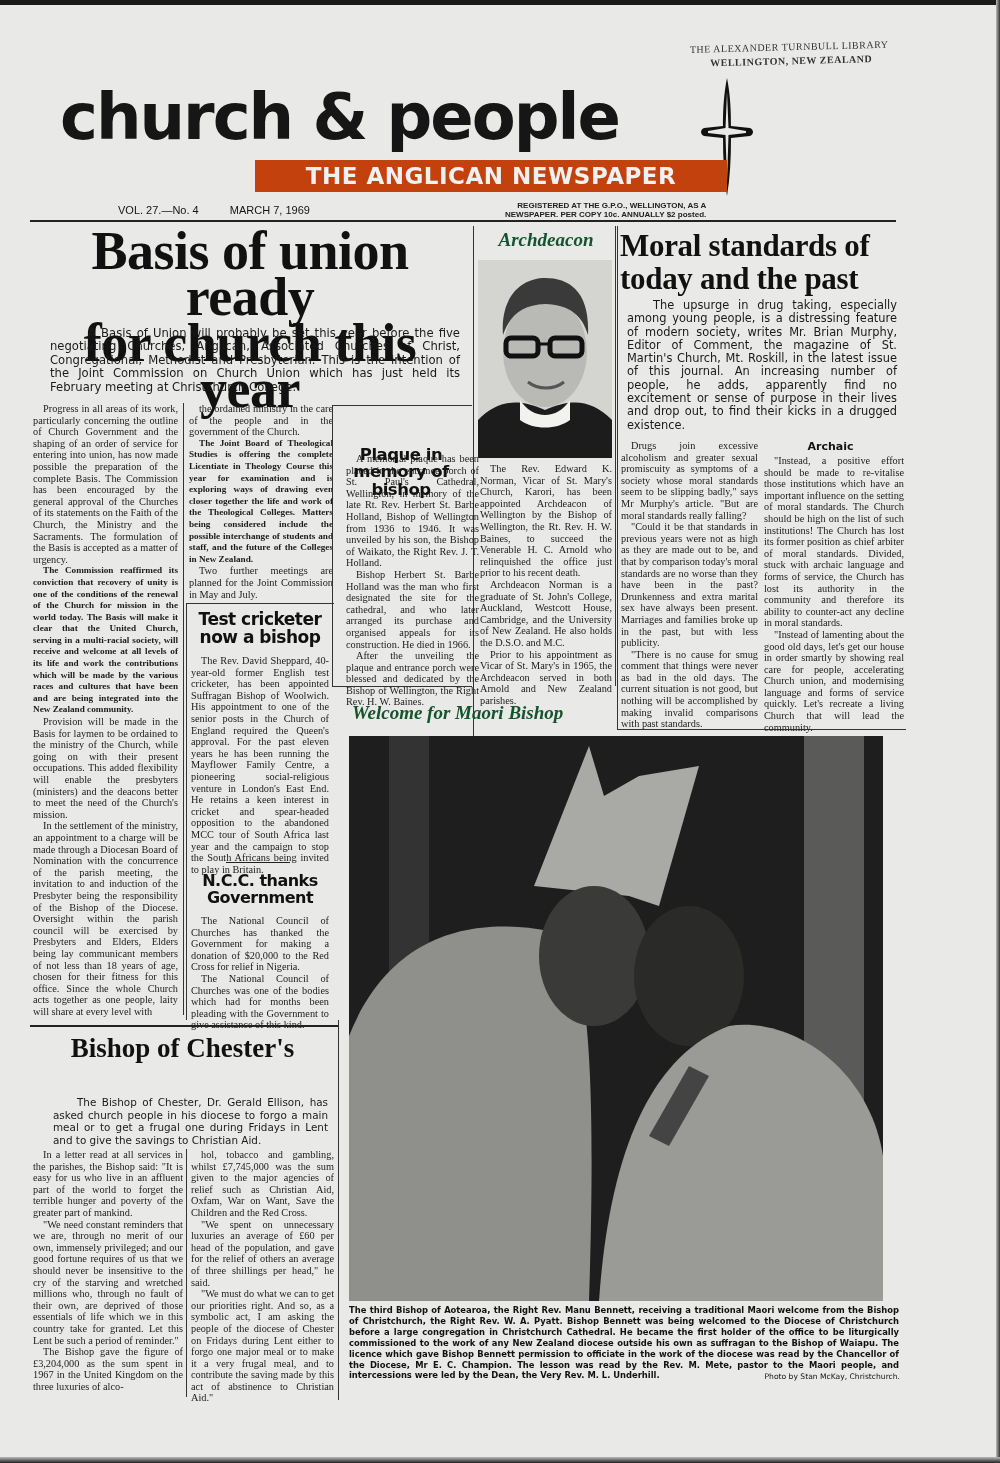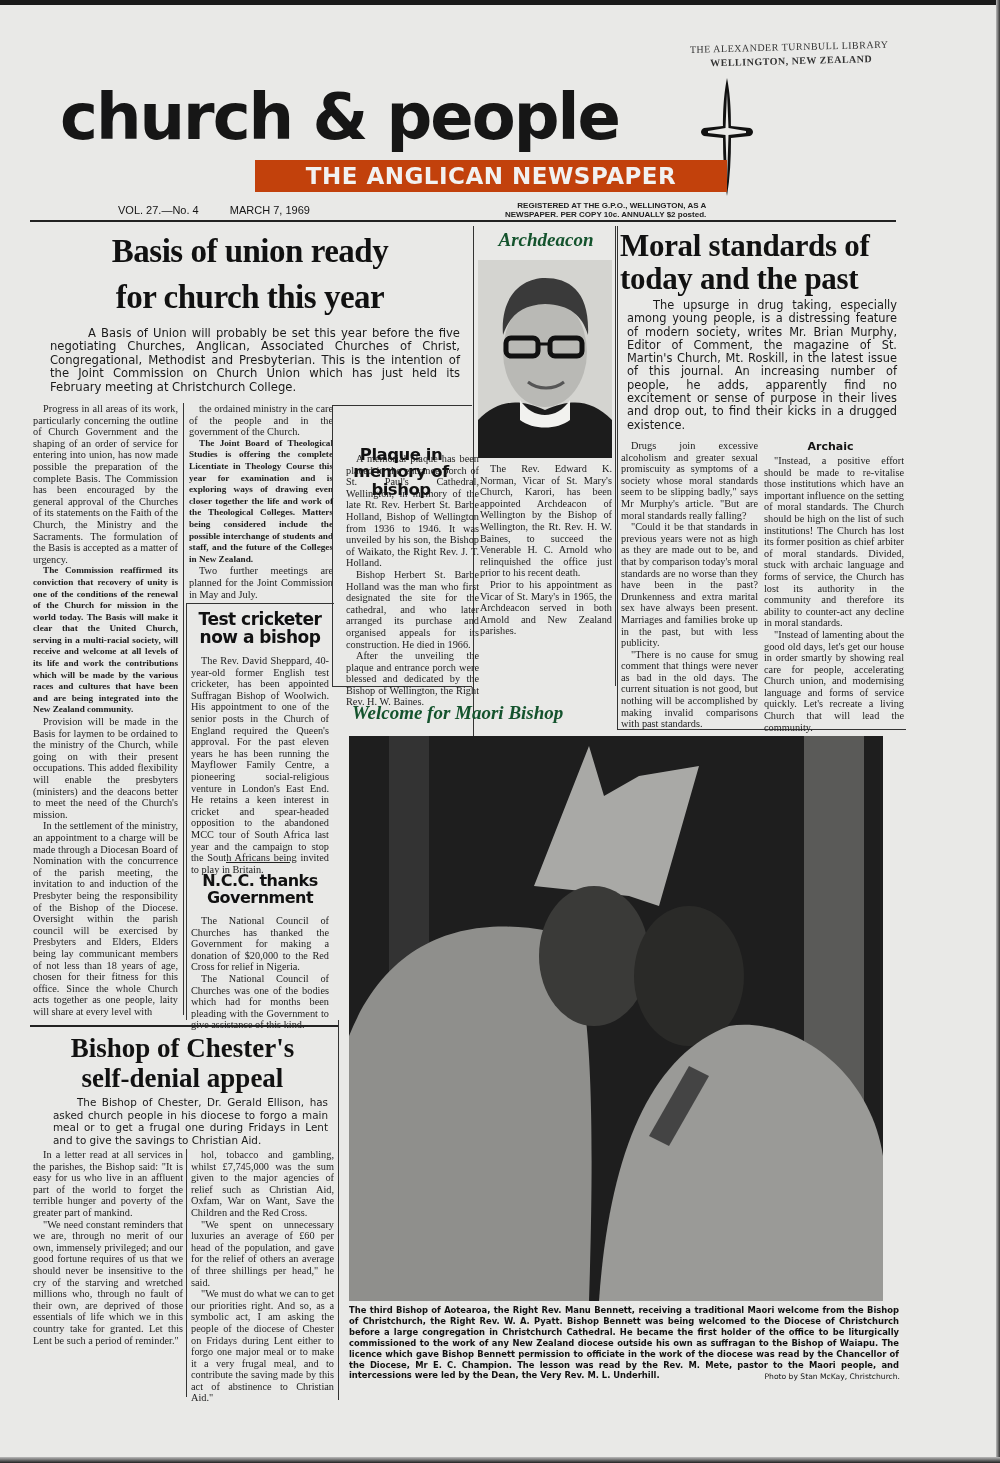--- a/index.html
+++ b/index.html
@@ -51,21 +51,21 @@
 <div class="abs volline">
   <span>VOL. 27.—No. 4</span>
   <span>MARCH 7, 1969</span>
 </div>
 <div class="abs regline">
   <div>REGISTERED AT THE G.P.O., WELLINGTON, AS A</div>
   <div>NEWSPAPER. PER COPY 10c. ANNUALLY $2 posted.</div>
 </div>
 <div class="abs rule" style="left:30px;top:220px;width:866px;"></div>
 
-<div class="abs h1" style="left:30px;top:228px;width:440px;font-size:33px;letter-spacing:-0.5px;line-height:46px;text-align:center;">
+<div class="abs h1" style="left:30px;top:228px;width:440px;font-size:54px;letter-spacing:-0.5px;line-height:46px;text-align:center;">
   <div>Basis of union ready</div>
   <div>for church this year</div>
 </div>
 <div class="abs deck" style="left:50px;top:327px;width:410px;font-size:11.6px;line-height:13.4px;text-align:justify;text-indent:38px;">A Basis of Union will probably be set this year before the five negotiating Churches, Anglican, Associated Churches of Christ, Congregational, Methodist and Presbyterian. This is the intention of the Joint Commission on Church Union which has just held its February meeting at Christchurch College.</div>
 
 <div class="abs vrule" style="left:473px;top:226px;height:790px;"></div>
 
 <div class="abs col" id="bu-col1" style="left:33px;top:403px;width:145px;">
     <p>Progress in all areas of its work, particularly concerning the outline of Church Government and the shaping of an order of service for entering into union, has now made possible the preparation of the complete Basis. The Commission has been encouraged by the general approval of the Churches of its statements on the Faith of the Church, the Ministry and the Sacraments. The formulation of the Basis is accepted as a matter of urgency.</p>
     <p class="b">The Commission reaffirmed its conviction that recovery of unity is one of the conditions of the renewal of the Church for mission in the world today. The Basis will make it clear that the United Church, serving in a multi-racial society, will receive and welcome at all levels of its life and work the contributions which will be made by the various races and cultures that have been and are being integrated into the New Zealand community.</p>
@@ -109,20 +109,21 @@
     <ellipse cx="67" cy="92" rx="42" ry="55" fill="#b9b9b5"></ellipse>
     <path d="M25 75 C22 35 45 18 67 18 C92 18 112 32 110 75 C104 55 92 45 67 44 C44 45 32 55 25 75 Z" fill="#3a3a3a"></path>
     <rect x="28" y="78" width="32" height="18" rx="5" fill="none" stroke="#111" stroke-width="5"></rect>
     <rect x="72" y="78" width="32" height="18" rx="5" fill="none" stroke="#111" stroke-width="5"></rect>
     <line x1="60" y1="84" x2="72" y2="84" stroke="#111" stroke-width="3"></line>
     <path d="M50 122 C60 130 76 130 86 122" stroke="#555" stroke-width="3" fill="none"></path>
   </svg>
 </div>
 <div class="abs col" id="arch-body" style="left:480px;top:463px;width:132px;">
     <p>The Rev. Edward K. Norman, Vicar of St. Mary's Church, Karori, has been appointed Archdeacon of Wellington by the Bishop of Wellington, the Rt. Rev. H. W. Baines, to succeed the Venerable H. C. Arnold who relinquished the office just prior to his recent death.</p>
+    <p>Archdeacon Norman is a graduate of St. John's College, Auckland, Westcott House, Cambridge, and the University of New Zealand. He also holds the D.S.O. and M.C.</p>
     <p>Prior to his appointment as Vicar of St. Mary's in 1965, the Archdeacon served in both Arnold and New Zealand parishes.</p>
   </div>
 
 <div class="abs h1" style="left:620px;top:229px;width:285px;font-size:31px;line-height:33px;letter-spacing:-0.3px;">
   <div>Moral standards of</div>
   <div>today and the past</div>
 </div>
 <div class="abs deck" style="left:627px;top:299px;width:270px;font-size:11.4px;line-height:13.3px;text-align:justify;text-indent:26px;">The upsurge in drug taking, especially among young people, is a distressing feature of modern society, writes Mr. Brian Murphy, Editor of Comment, the magazine of St. Martin's Church, Mt. Roskill, in the latest issue of this journal. An increasing number of people, he adds, apparently find no excitement or sense of purpose in their lives and drop out, to find their kicks in a drugged existence.</div>
 <div class="abs box" style="left:617px;top:226px;width:288px;height:503px;border-left:1px solid #333;border-top:none;border-right:none;border-bottom:1px solid #333;"></div>
 <div class="abs col" id="ms-col1" style="left:621px;top:440px;width:137px;">
@@ -150,25 +151,25 @@
     <path d="M300 400 L340 330 L360 340 L320 410 Z" fill="#444"></path>
   </svg>
 </div>
 <div class="abs caption" style="left:349px;top:1305px;width:550px;">The third Bishop of Aotearoa, the Right Rev. Manu Bennett, receiving a traditional Maori welcome from the Bishop of Christchurch, the Right Rev. W. A. Pyatt. Bishop Bennett was being welcomed to the Diocese of Christchurch before a large congregation in Christchurch Cathedral. He became the first holder of the office to be liturgically commissioned to the work of any New Zealand diocese outside his own as suffragan to the Bishop of Waiapu. The licence which gave Bishop Bennett permission to officiate in the work of the diocese was read by the Chancellor of the Diocese, Mr E. C. Champion. The lesson was read by the Rev. M. Mete, pastor to the Maori people, and intercessions were led by the Dean, the Very Rev. M. L. Underhill.</div>
 <div class="abs caption" style="left:725px;top:1372px;width:175px;text-align:right;font-weight:normal;font-size:7.6px;">Photo by Stan McKay, Christchurch.</div>
 
 <div class="abs rule" style="left:30px;top:1025px;width:308px;"></div>
 <div class="abs vrule" style="left:338px;top:1020px;height:380px;"></div>
 <div class="abs h1" style="left:30px;top:1033px;width:305px;font-size:27px;line-height:30px;text-align:center;">
   <div>Bishop of Chester's</div>
-  <div>self-denial appeal</div>
 </div>
 <div class="abs deck" style="left:53px;top:1096px;width:275px;font-size:10.4px;line-height:12.6px;text-align:justify;text-indent:24px;">The Bishop of Chester, Dr. Gerald Ellison, has asked church people in his diocese to forgo a main meal or to get a frugal one during Fridays in Lent and to give the savings to Christian Aid.</div>
 <div class="abs col" id="bc-col1" style="left:33px;top:1149px;width:150px;">
     <p>In a letter read at all services in the parishes, the Bishop said: "It is easy for us who live in an affluent part of the world to forget the terrible hunger and poverty of the greater part of mankind.</p>
     <p>"We need constant reminders that we are, through no merit of our own, immensely privileged; and our good fortune requires of us that we should never be insensitive to the cry of the starving and wretched millions who, through no fault of their own, are deprived of those essentials of life which we in this country take for granted. Let this Lent be such a period of reminder."</p>
+    <p>The Bishop gave the figure of £3,204,000 as the sum spent in 1967 in the United Kingdom on the three luxuries of alco-</p>
   </div>
 <div class="abs col" id="bc-col2" style="left:191px;top:1149px;width:143px;">
     <p>hol, tobacco and gambling, whilst £7,745,000 was the sum given to the major agencies of relief such as Christian Aid, Oxfam, War on Want, Save the Children and the Red Cross.</p>
     <p>"We spent on unnecessary luxuries an average of £60 per head of the population, and gave for the relief of others an average of three shillings per head," he said.</p>
     <p>"We must do what we can to get our priorities right. And so, as a symbolic act, I am asking the people of the diocese of Chester on Fridays during Lent either to forgo one major meal or to make it a very frugal meal, and to contribute the saving made by this act of abstinence to Christian Aid."</p>
   </div>
 <div class="abs vrule" style="left:186px;top:1149px;height:248px;"></div>
 
 </body></html>

